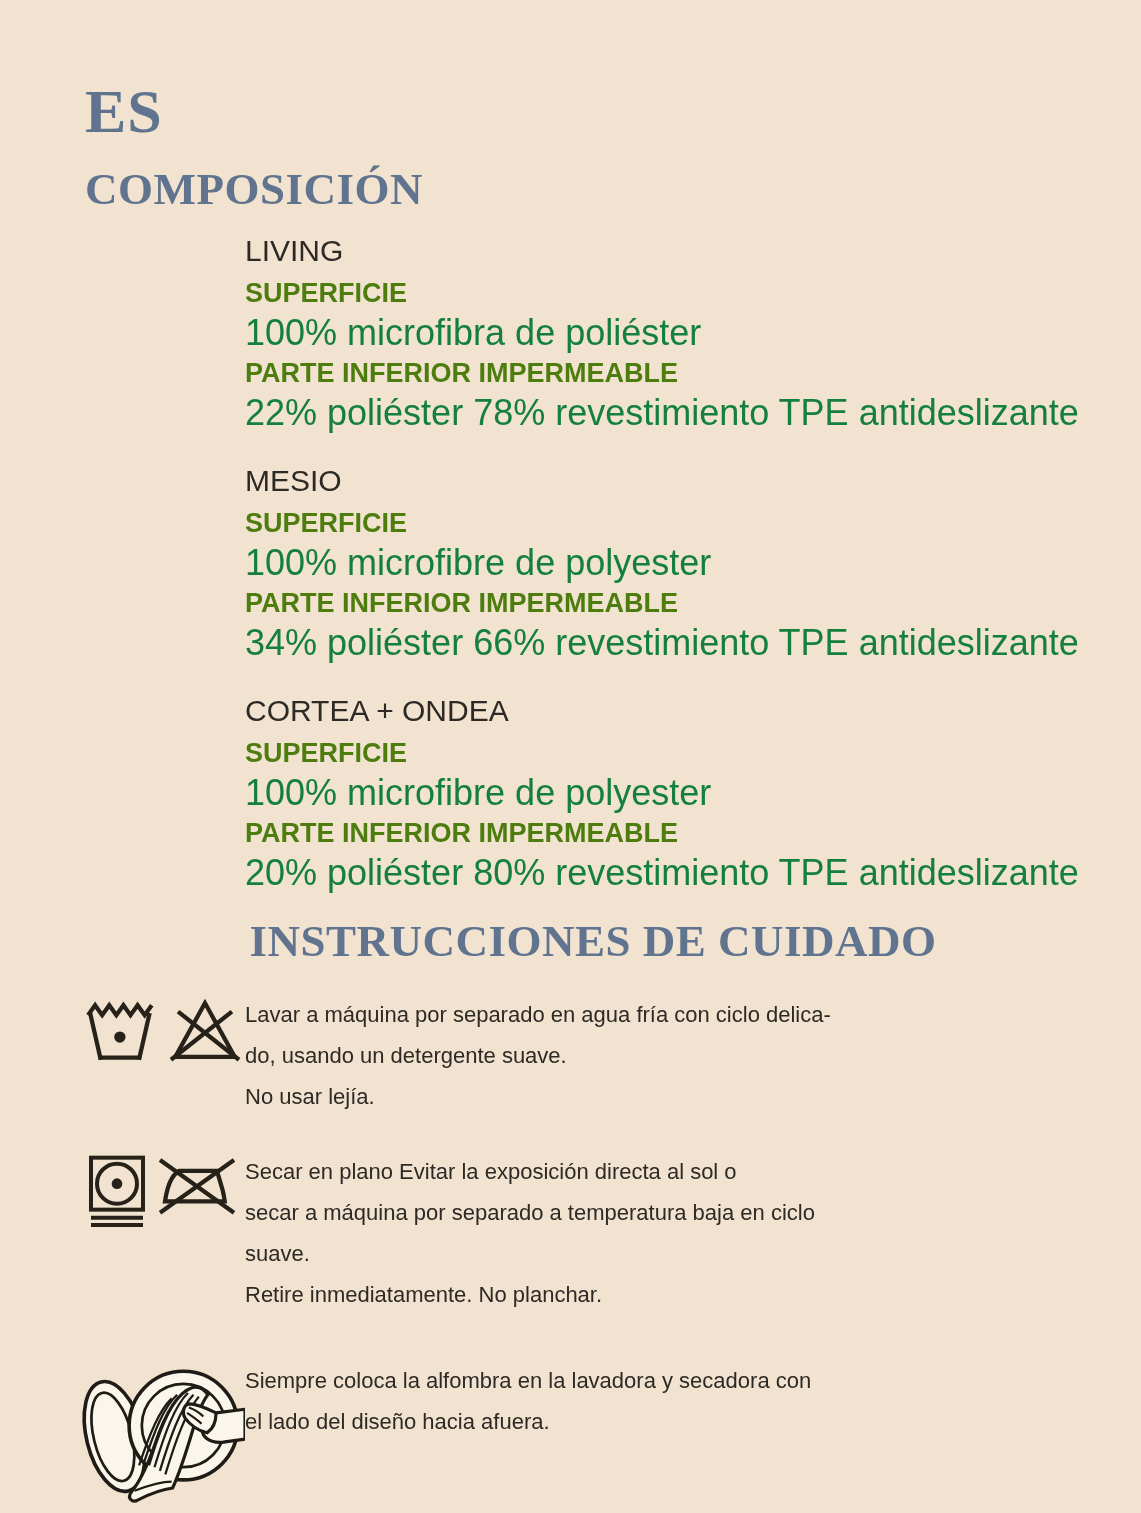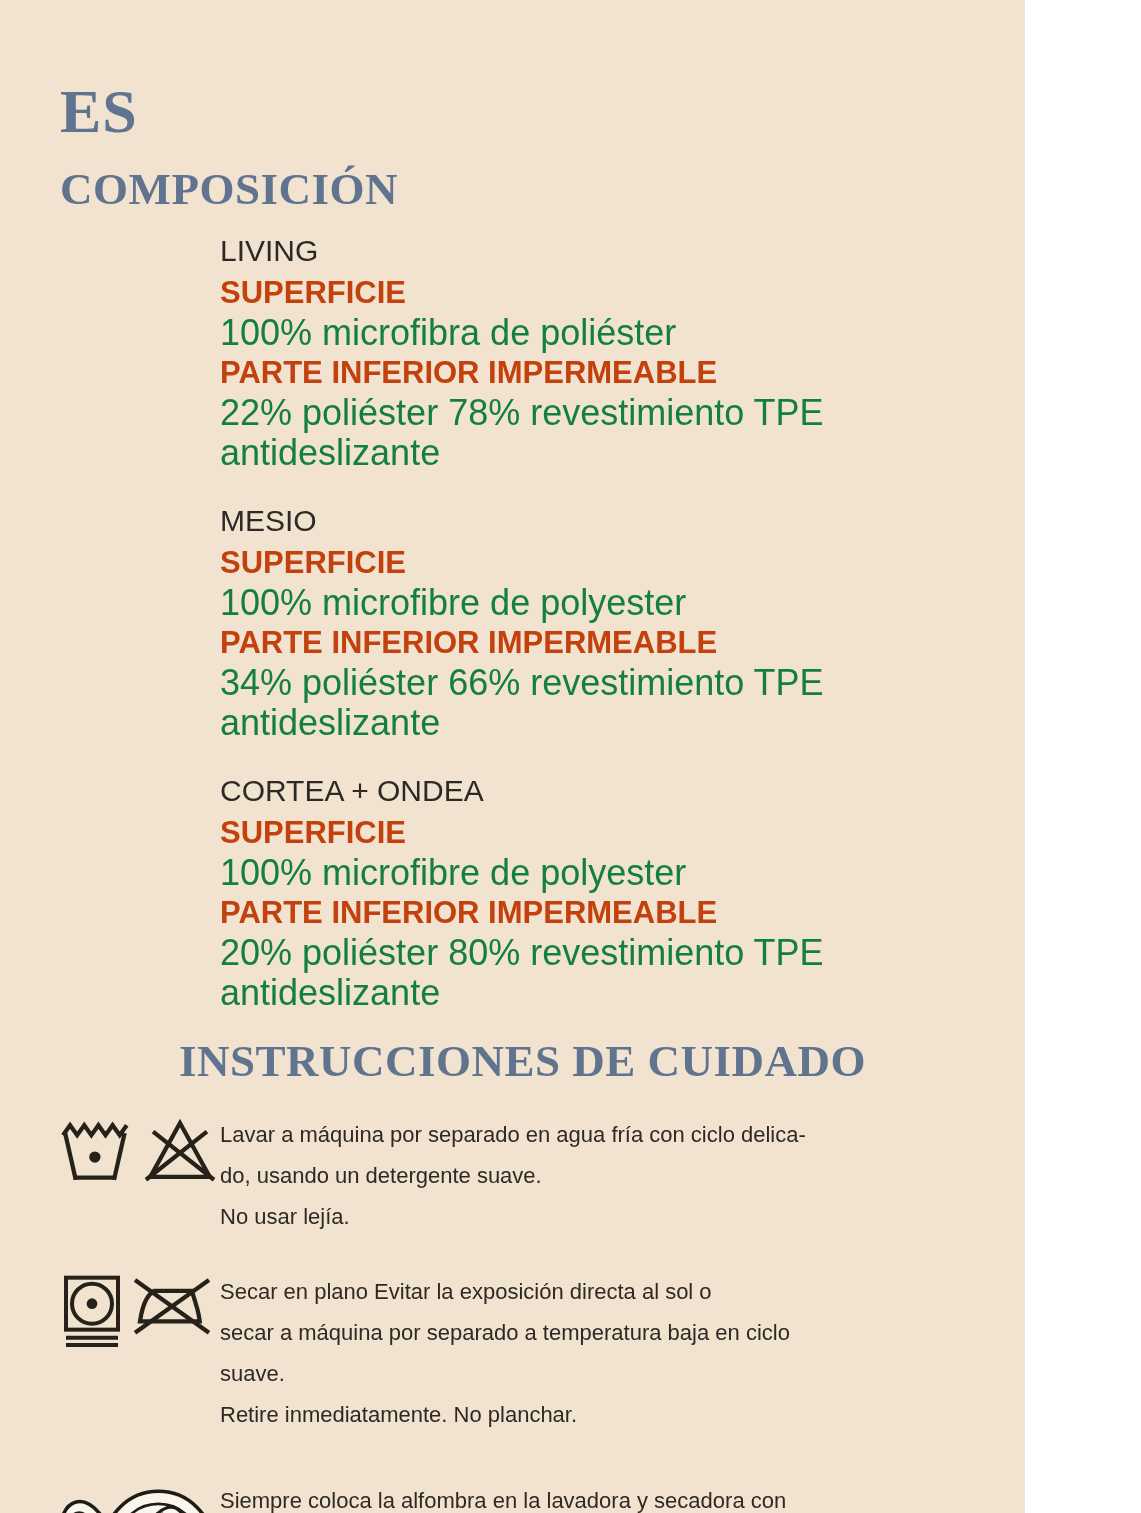--- a/index.html
+++ b/index.html
@@ -1,22 +1,22 @@
 <!DOCTYPE html>
 <html><head>
 <meta charset="utf-8">
 <style>
   html,body { margin:0; padding:0; }
   .page {
     position: relative;
-    width: 1025px;
+    width: 1141px;
     height: 1513px;
     background: #f1e3cf;
     box-sizing: border-box;
-    padding: 80px 40px 0 60px;
+    padding: 80px 40px 0 85px;
     overflow: hidden;
     font-family: "Liberation Sans", sans-serif;
     color: #2d2a25;
   }
   
   .h-lang {
     font-family: "Liberation Serif", serif;
     font-weight: bold;
     font-size: 62px;
     line-height: 62px;
@@ -36,24 +36,24 @@
   .sections { margin-left: 160px; }
   .product { margin-bottom: 25px; }
   .product-name {
     font-size: 30px;
     line-height: 45px;
     font-weight: normal;
     color: #2d2a25;
     margin: 0;
   }
   .comp-label {
-    font-size: 31px;
+    font-size: 27px;
     line-height: 40px;
     font-weight: bold;
-    color: #c2410c;
+    color: #4d7c0f;
   }
   .comp-value {
     font-size: 36px;
     line-height: 40px;
     color: #15803d;
   }
   .care-heading { margin-top: 6px; margin-bottom: 30px; text-align: center; }
   .care-block {
     display: flex;
     align-items: flex-start;

